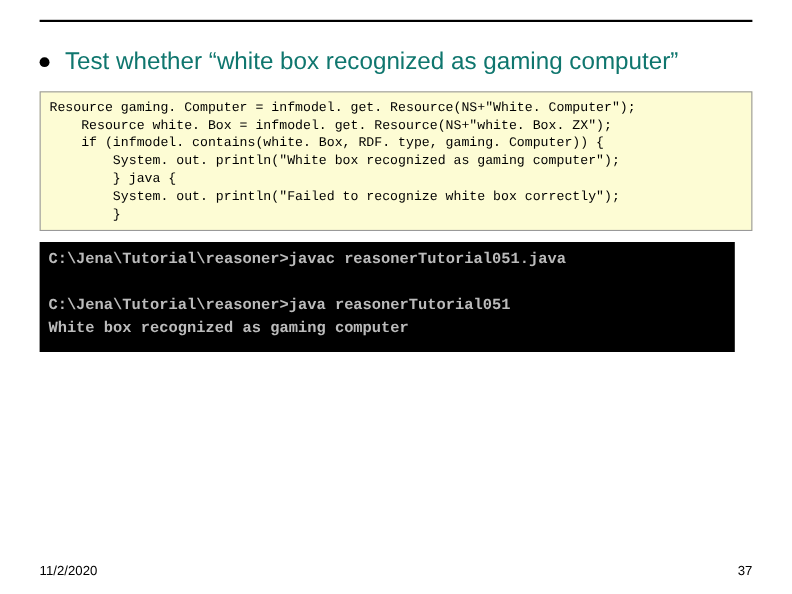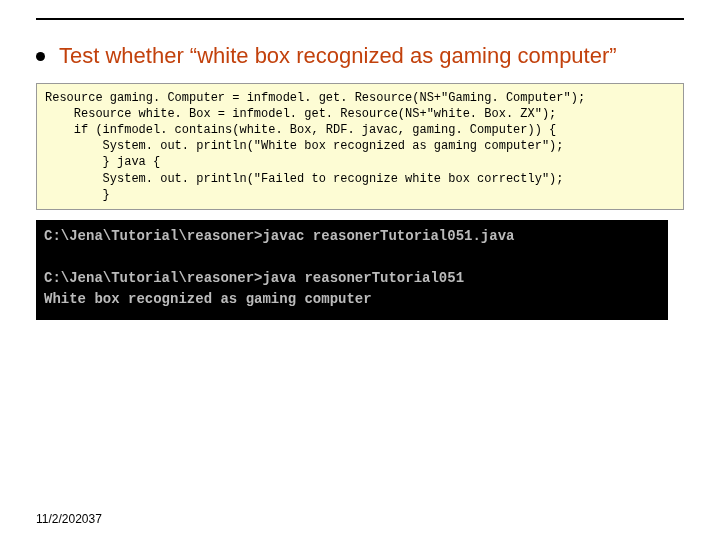--- a/index.html
+++ b/index.html
@@ -38,21 +38,21 @@
   .bullet-dot {
     width: 9px;
     height: 9px;
     background: #000;
     border-radius: 50%;
     margin-top: 10px;
     flex: 0 0 auto;
   }
   .bullet-text {
     font-size: 22px;
-    color: #c2410c;
+    color: #0f766e;
     line-height: 1.3;
   }
   .code-box {
     background: #fdfcd4;
     border: 1px solid #999;
     padding: 6px 8px;
     font-family: "Courier New", monospace;
     font-size: 12px;
     line-height: 1.35;
     white-space: pre;
@@ -77,38 +77,39 @@
     white-space: pre;
     margin: 0 16px 0 0;
   }
   .terminal .gray { color: #bbb; }
   .footer {
     position: absolute;
     bottom: 14px;
     left: 36px;
     right: 36px;
     display: flex;
+    justify-content: space-between;
     font-size: 12px;
     color: #000;
   }
 </style>
 </head>
 <body>
 
 <div class="slide">
   <hr class="title-rule">
 
   <div class="bullet-row">
     <div class="bullet-dot"></div>
     <div class="bullet-text">Test whether “white box recognized as gaming computer”</div>
   </div>
 
-  <div class="code-box"><span>Resource gaming. Computer = infmodel. get. Resource(NS+"Gaming. Computer");</span>
+  <div class="code-box"><span>Resource gaming. Computer = infmodel. get. Resource(NS+"White. Computer");</span>
 <span>    Resource white. Box = infmodel. get. Resource(NS+"white. Box. ZX");</span>
-<span>    if (infmodel. contains(white. Box, RDF. javac, gaming. Computer)) {</span>
+<span>    if (infmodel. contains(white. Box, RDF. type, gaming. Computer)) {</span>
 <span>        System. out. println("White box recognized as gaming computer");</span>
 <span>        } java {</span>
 <span>        System. out. println("Failed to recognize white box correctly");</span>
 <span>        }</span></div>
 
 
   <div class="terminal"><span class="gray">C:\Jena\Tutorial\reasoner&gt;javac reasonerTutorial051.java</span>
 <span></span>
 <span class="gray">C:\Jena\Tutorial\reasoner&gt;java reasonerTutorial051</span>
 <span class="gray">White box recognized as gaming computer</span></div>

